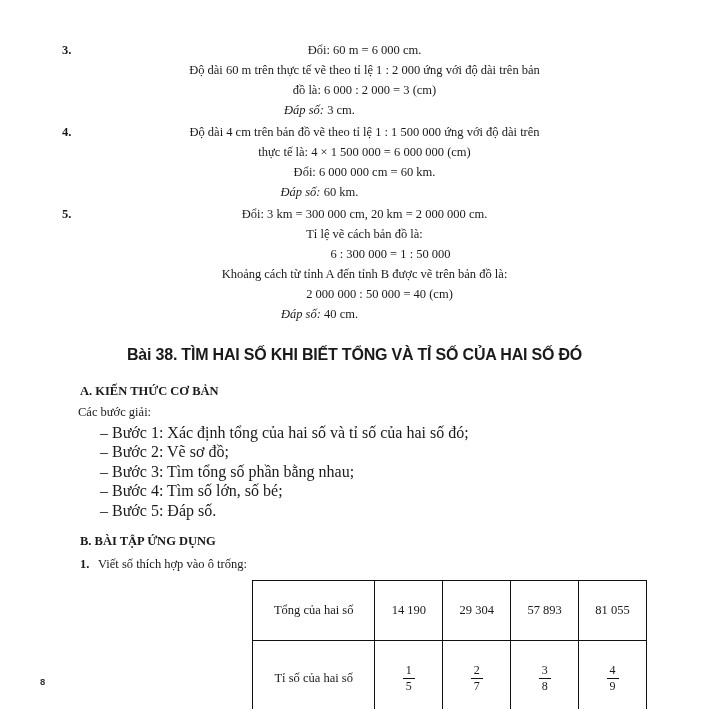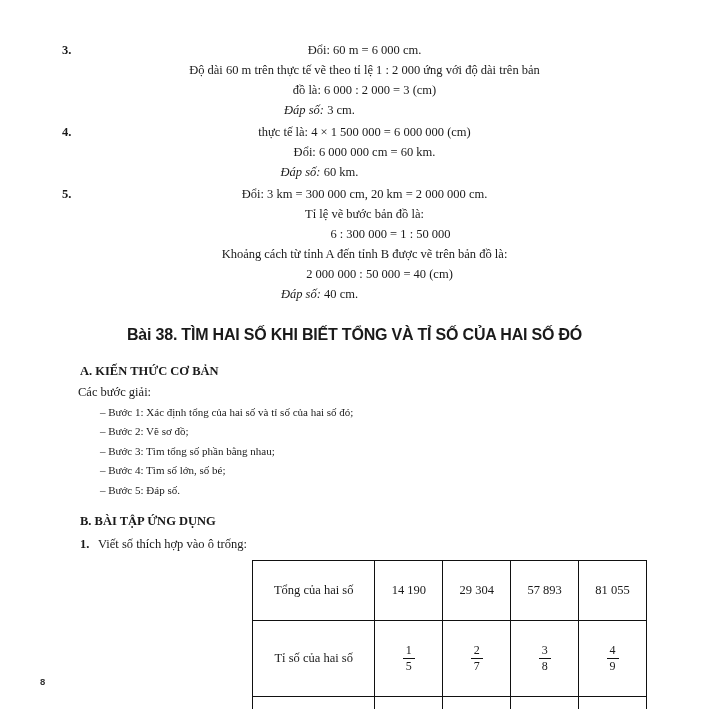--- a/index.html
+++ b/index.html
@@ -76,21 +76,21 @@
   .sec-head.b {
     margin-top: 14px;
   }
   .body-ind {
     margin-left: 16px;
     font-size: 12.5px;
     line-height: 19.5px;
   }
   .step {
     margin-left: 38px;
-    font-size: 11px;
+    font-size: 16px;
     line-height: 19.5px;
   }
   .q1 {
     display: flex;
     margin-left: 18px;
     margin-top: 8px;
     font-size: 12.5px;
   }
   .q1 .n {
     font-weight: bold;
@@ -160,34 +160,35 @@
       <span class="ans">
         <i>Đáp số:</i>
         <span class="val">3 cm.</span>
       </span>
     </div>
   </div>
 
   <div class="ex">
     <div class="ex-num">4.</div>
     <div class="ex-body">
+      <span class="ln">Độ dài 4 cm trên bản đồ vẽ theo tỉ lệ 1 : 1 500 000 ứng với độ dài trên</span>
       <span class="ln">thực tế là: 4 × 1 500 000 = 6 000 000 (cm)</span>
       <span class="ln">Đổi: 6 000 000 cm = 60 km.</span>
       <span class="ans">
         <i>Đáp số:</i>
         <span class="val">60 km.</span>
       </span>
     </div>
   </div>
 
   <div class="ex">
     <div class="ex-num">5.</div>
     <div class="ex-body">
       <span class="ln">Đổi: 3 km = 300 000 cm, 20 km = 2 000 000 cm.</span>
-      <span class="ln">Tỉ lệ vẽ bước bản đồ là:</span>
+      <span class="ln">Tỉ lệ vẽ cách bản đồ là:</span>
       <span class="ln indent2">6 : 300 000 = 1 : 50 000</span>
       <span class="ln">Khoảng cách từ tỉnh A đến tỉnh B được vẽ trên bản đồ là:</span>
       <span class="ln indent3">2 000 000 : 50 000 = 40 (cm)</span>
       <span class="ans">
         <i>Đáp số:</i>
         <span class="val">40 cm.</span>
       </span>
     </div>
   </div>
 

